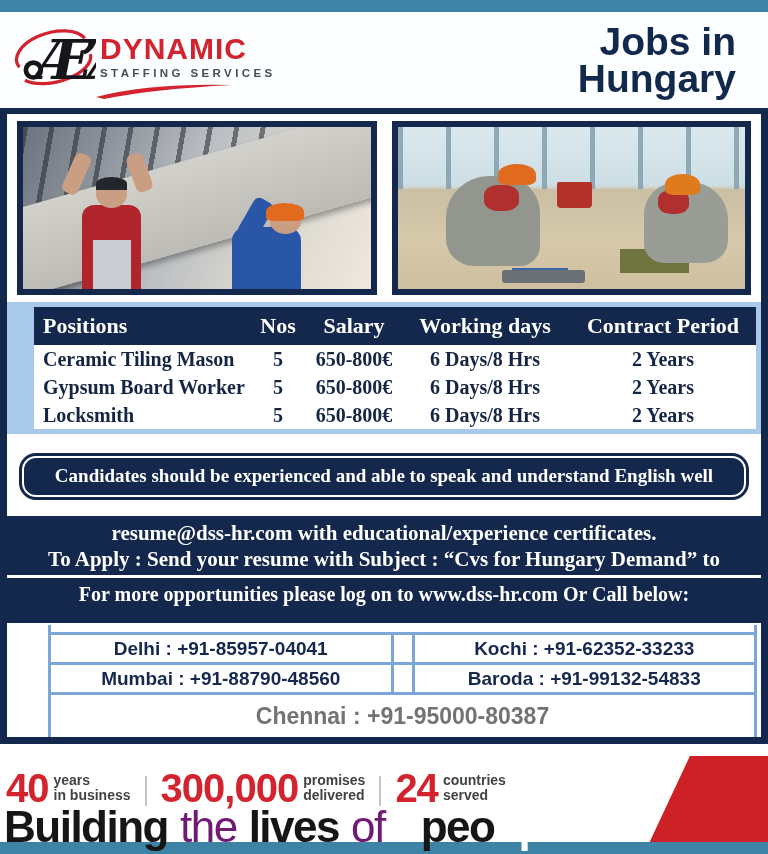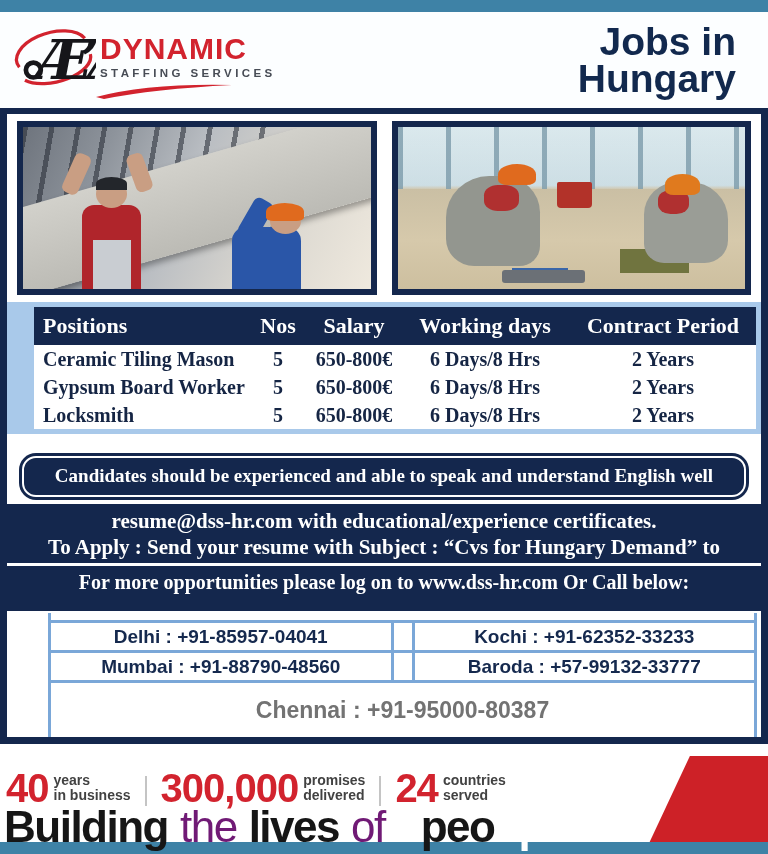--- a/index.html
+++ b/index.html
@@ -63,21 +63,21 @@
   .jtable { display: grid; grid-template-columns: 214px 60px 92px 170px 1fr; 
     font-family: "Liberation Serif", serif; font-weight: bold; padding-left: 22px; }
   .jt-h { background: #14274d; color: #fff; font-size: 22px; height: 38px;
     display: flex; align-items: center; justify-content: center; }
   .jt-h.pos { justify-content: flex-start; padding-left: 9px; }
   .jt-c { background: #fff; color: #152544; font-size: 20px; height: 28px;
     display: flex; align-items: center; justify-content: center; }
   .jt-c.pos { justify-content: flex-start; padding-left: 9px; }
 
   
-  .pill-zone { height: 70px; padding: 22px 12px 0; background: #fff; }
+  .pill-zone { height: 82px; padding: 22px 12px 0; background: #fff; }
   .pill { background: #14274d; border: 2px solid #fff; box-shadow: 0 0 0 3px #14274d;
     border-radius: 14px; margin: 0 3px; color: #fff; font-family: "Liberation Serif", serif;
     font-weight: bold; font-size: 19px; text-align: center; padding: 7px 4px 8px; }
 
   
   .apply-band { height: 62px; background: #14274d; border-bottom: 3px solid #fff; color: #fff;
     text-align: center; font-family: "Liberation Serif", serif; font-weight: bold;
     font-size: 21px; line-height: 26px; padding-top: 4px; }
   .more-band { height: 45px; background: #14274d; color: #fff; text-align: center;
     font-family: "Liberation Serif", serif; font-weight: bold; font-size: 20px; line-height: 32px; }
@@ -217,21 +217,21 @@
   <div class="more-band">For more opportunities please log on to www.dss-hr.com Or Call below:</div>
 
   <div class="contacts">
     <div class="contacts-grid">
       <div class="c-strip"></div>
       <div class="c-cell">Delhi : +91-85957-04041</div>
       <div class="c-gut"></div>
       <div class="c-cell">Kochi : +91-62352-33233</div>
       <div class="c-cell">Mumbai : +91-88790-48560</div>
       <div class="c-gut"></div>
-      <div class="c-cell">Baroda : +57-99132-33777</div>
+      <div class="c-cell">Baroda : +91-99132-54833</div>
       <div class="c-full">Chennai : +91-95000-80387</div>
     </div>
   </div>
 
 </div>
 
 <div class="bottom-zone">
   <div class="red-shape"></div>
 
   <div class="stats">

